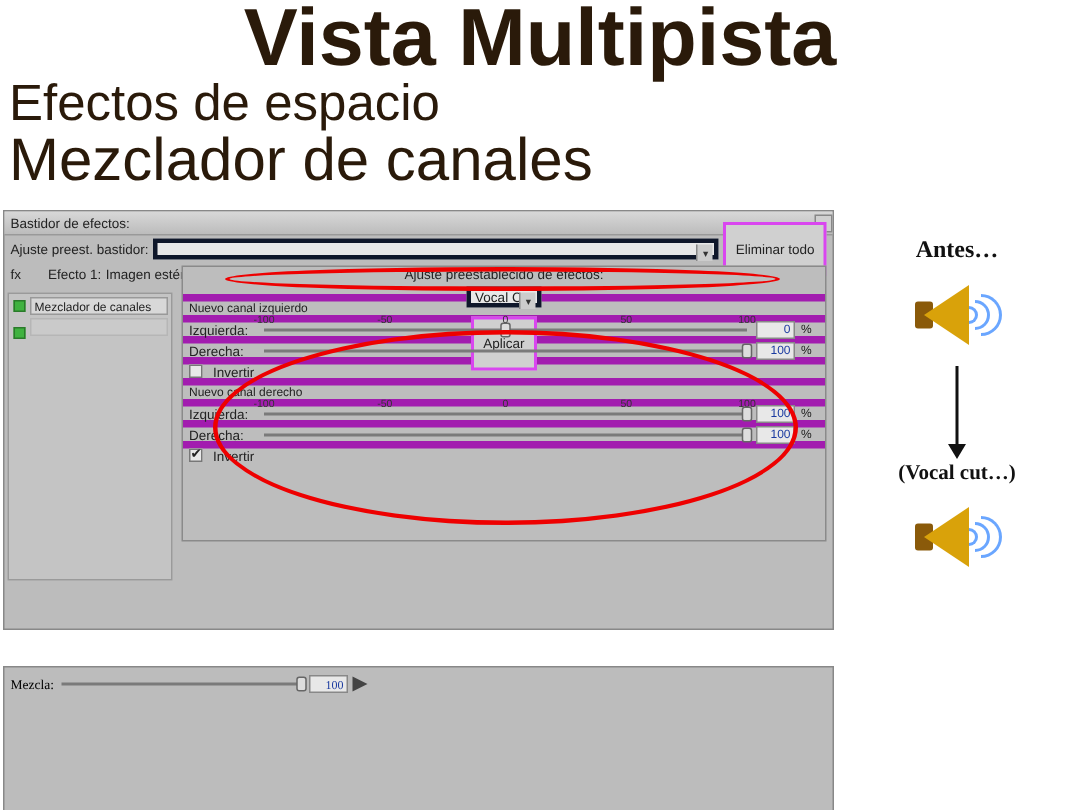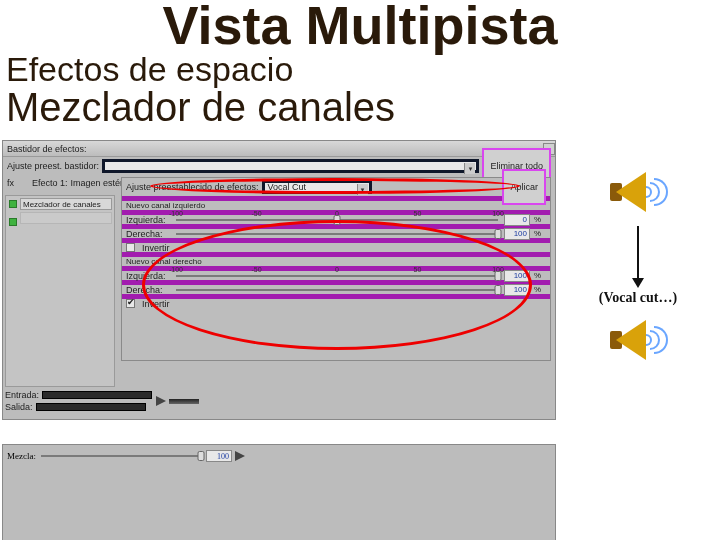--- a/index.html
+++ b/index.html
@@ -175,21 +175,21 @@
     <div class="leftcol">
       <span class="green" style="top:4px;"></span>
       <div class="chip" style="margin-left:14px;">
         <span>Mezclador de canales</span>
       </div>
       <span class="green" style="top:22px;"></span>
       <div class="chip" style="margin-left:14px;opacity:.3;"></div>
     </div>
 
     <div class="panel">
-      <div class="row" style="height:18px;border-top:none;">
+      <div class="row" style="height:18px;border-top:none;flex-direction:column;">
         <span class="lbl">Ajuste preestablecido de efectos:</span>
         <div class="field" style="max-width:110px;">
           <span>Vocal Cut</span>
           <div class="dd"></div>
         </div>
         <div style="flex:1"></div>
         <div class="btn2">
             <span>Aplicar</span>
           </div>
       </div>
@@ -252,56 +252,41 @@
         <div class="val">100</div>
         <span class="unit">%</span>
       </div>
 
       <div class="prow">
         <span class="chk on"></span>
         <span class="lbl">Invertir</span>
       </div>
     </div>
 
-    <div class="bottom">
-      <div style="display:flex;flex-direction:column;gap:2px;">
-        <div style="display:flex;gap:3px;align-items:center;">
-          <span class="lbl">Entrada:</span>
-          <div style="width:110px;height:8px;background:#2a2a2a;border:1px solid #000;"></div>
-        </div>
-        <div style="display:flex;gap:3px;align-items:center;">
-          <span class="lbl">Salida:</span>
-          <div style="width:110px;height:8px;background:#2a2a2a;border:1px solid #000;"></div>
-        </div>
-      </div>
-      <div class="vol">
-          <div class="tri"></div>
-          <div class="bar"></div>
-        </div>
-    </div>
   </div>
 
   <div class="ann small"></div>
   <div class="ann big"></div>
 
   <div style="position:absolute;left:0;top:284px;width:554px;height:104px;background:#bcbcbc;border:1px solid #888;font-family:Tahoma;font-size:9px;margin-top:20px;">
     <div class="row" style="padding-top:4px;">
       <span class="lbl">Mezcla:</span>
       <div class="track" style="max-width:160px;">
         <div class="slider-knob" style="left:100%;"></div>
       </div>
       <div class="val">100</div>
       <div class="vol">
           <div class="tri"></div>
         </div>
     </div>
   </div>
 </div>
 
 <div class="right">
+  <div class="cap">Antes…</div>
   <div class="speaker">
     <div class="box"></div>
       <div class="cone"></div>
     <div class="wave">
         <span class="w1"></span>
         <span class="w2"></span>
         <span class="w3"></span>
       </div>
   </div>
   <div class="arrow-down"></div>

